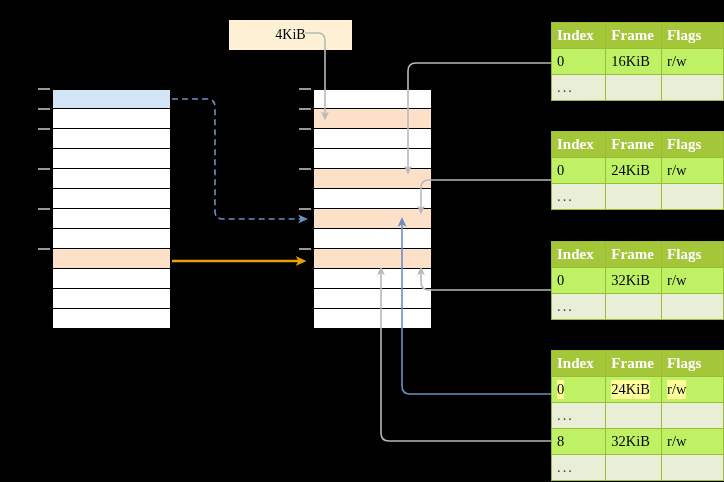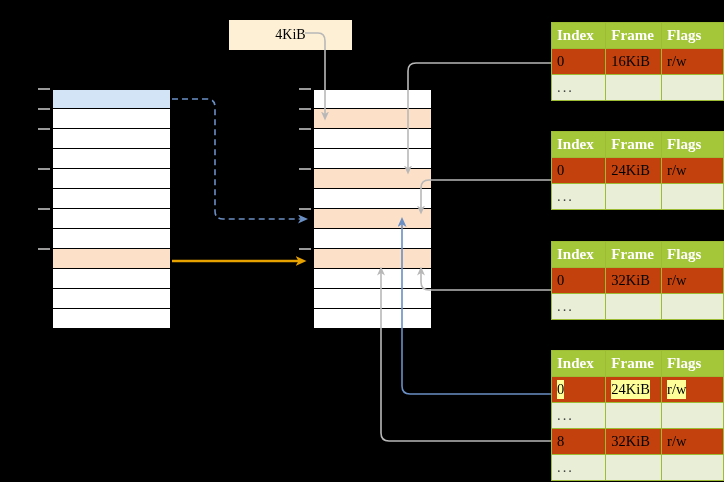--- a/index.html
+++ b/index.html
@@ -17,21 +17,21 @@
   
   .tick{position:absolute;height:1.5px;width:12px;background:#9a9a9a;}
 
   
   .kib-box{position:absolute;background:#fdf0d5;box-sizing:border-box;
            display:flex;align-items:center;justify-content:center;
            font-size:14px;color:#000;}
 
   
   .ptable{position:absolute;border-collapse:collapse;
-          border:1.4px solid #9dbb35;background:#c2410c;}
+          border:1.4px solid #9dbb35;background:#bef264;}
   .ptable td,.ptable th{border:1.4px solid #9dbb35;
           padding:1px 5px;font-size:14.5px;color:#000;
           text-align:left;line-height:1.25;height:26px;box-sizing:border-box;}
   .ptable th{background:#a4c639;color:#fff;font-weight:bold;font-size:15px;}
   .ptable td.col-index{width:58px;}
   .ptable td.col-frame{width:57px;}
   .ptable td.col-flags{width:71px;}
   .ptable tr.ellipsis td{background:#e9eed7;color:#444;letter-spacing:2px;}
   .hl{background:#ffff99;}
   .cellwrap{display:inline-block;}

